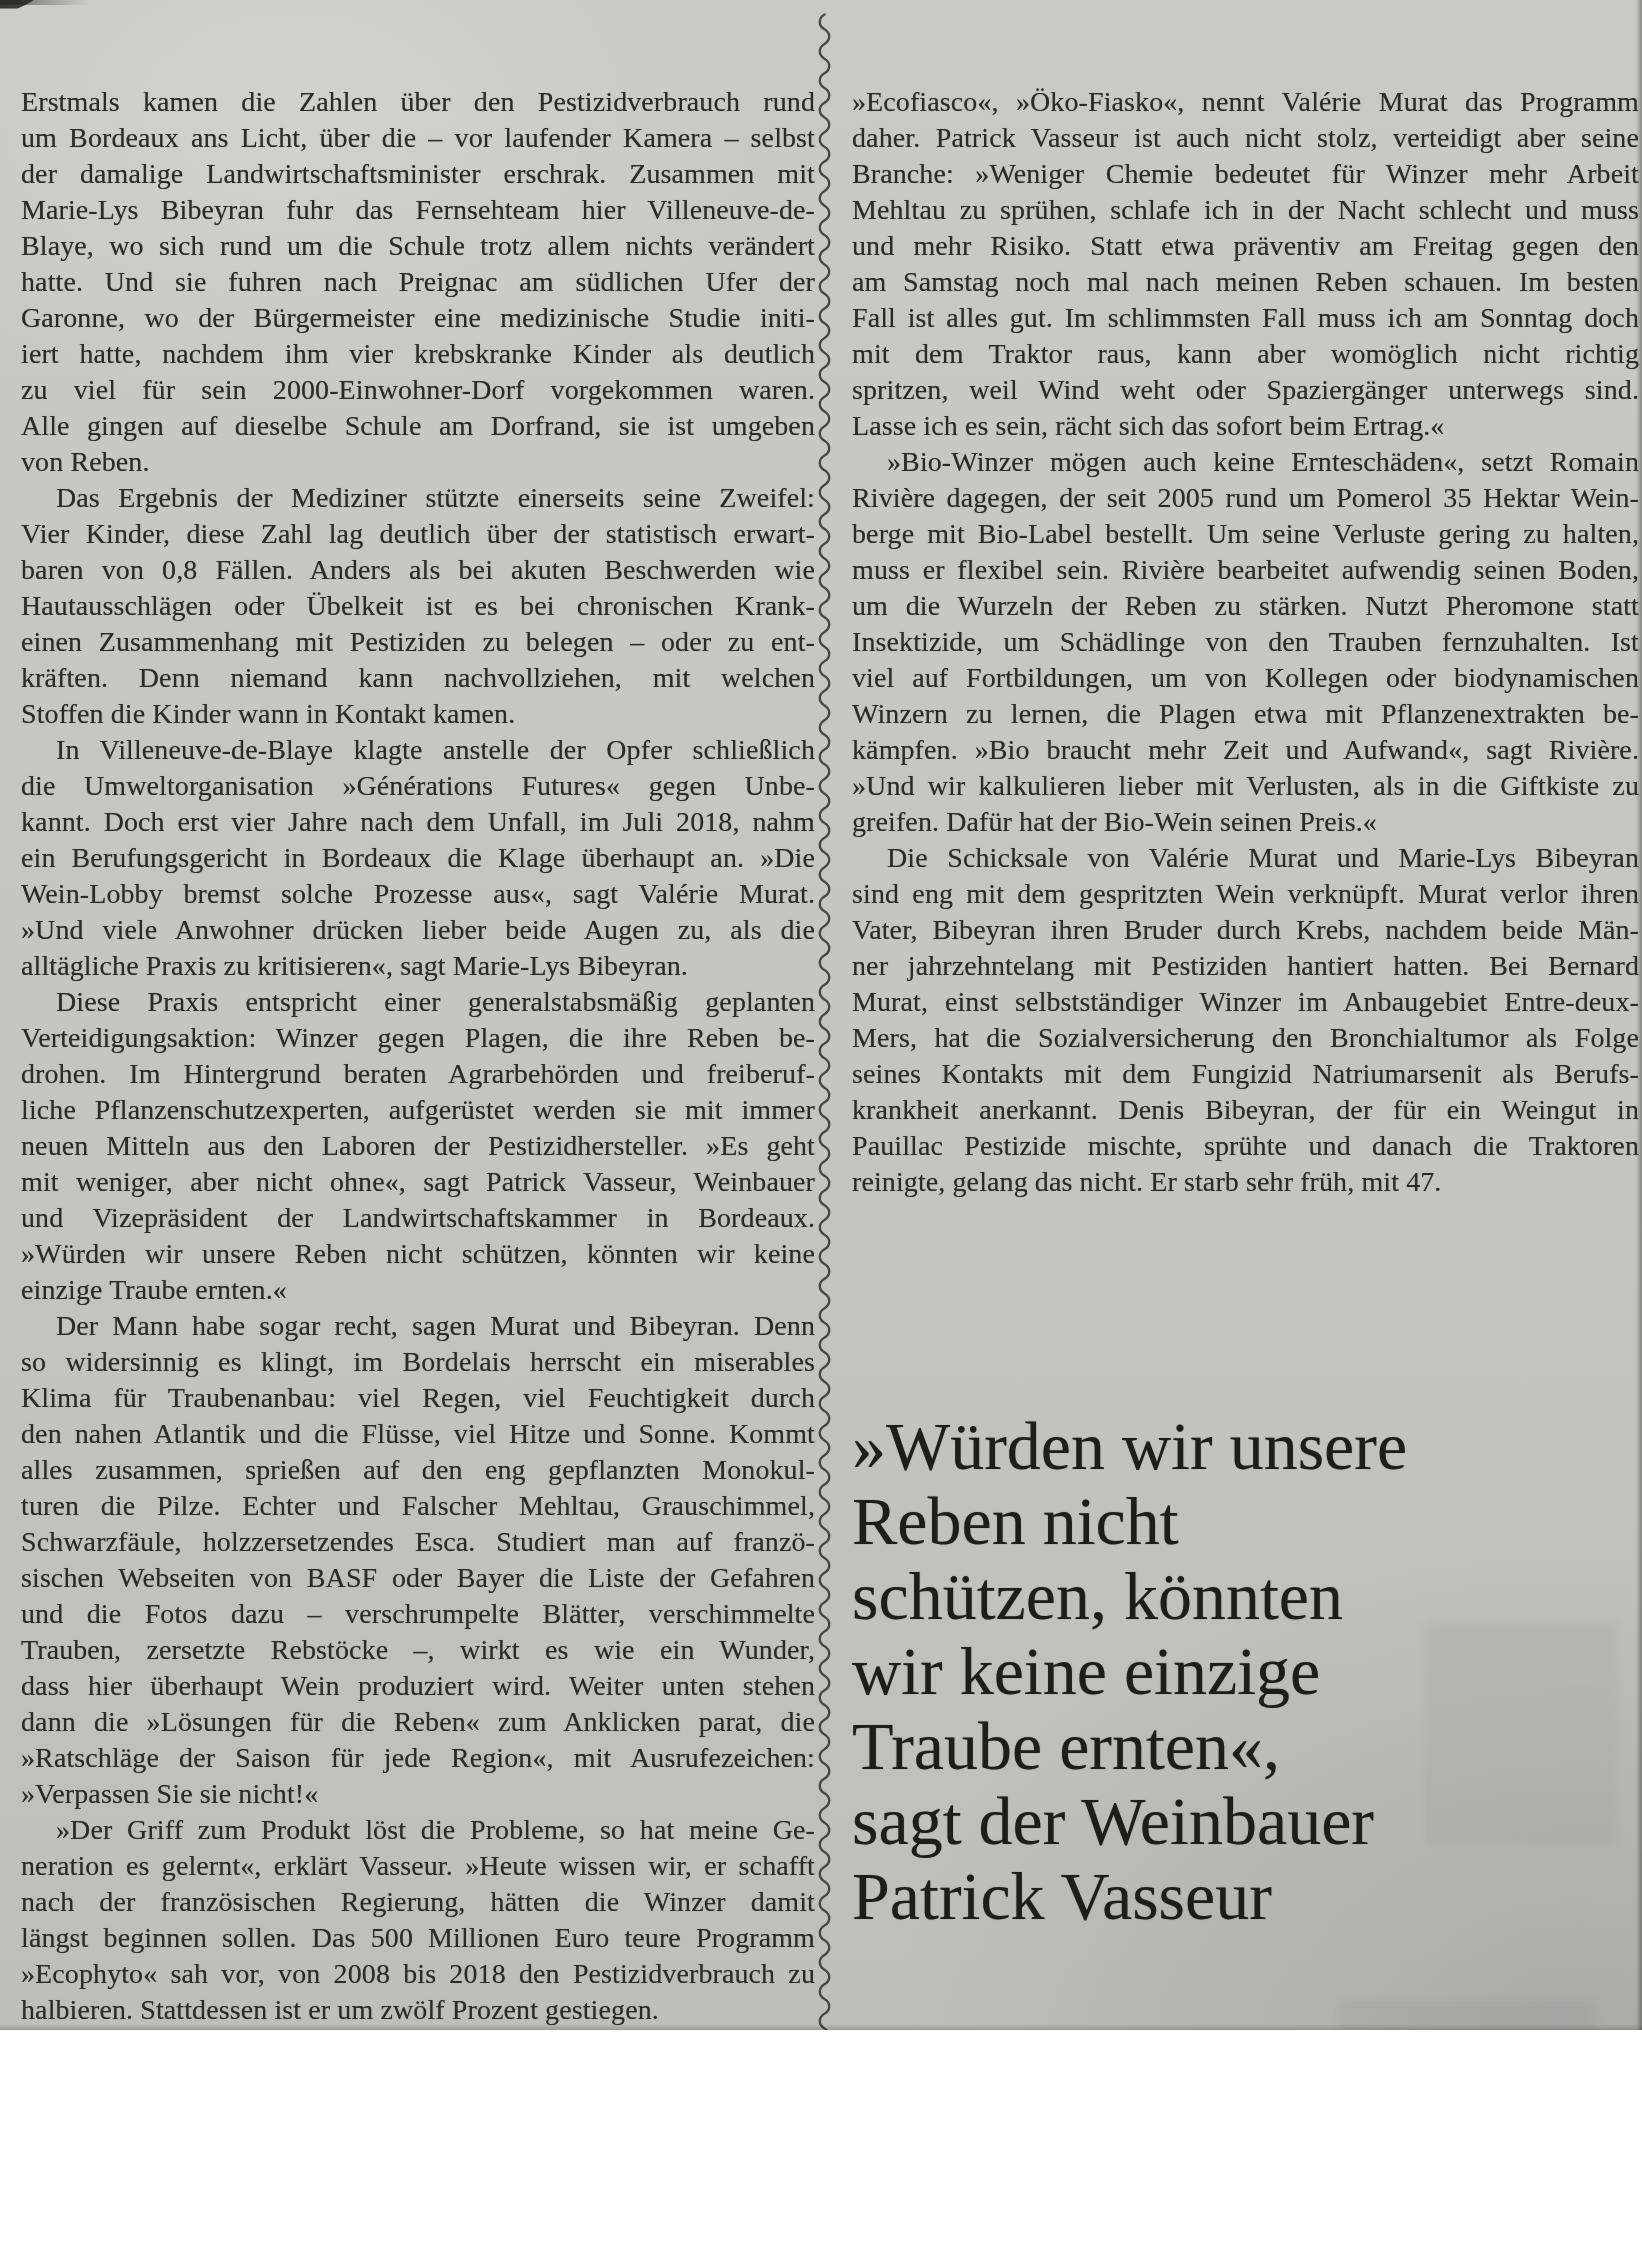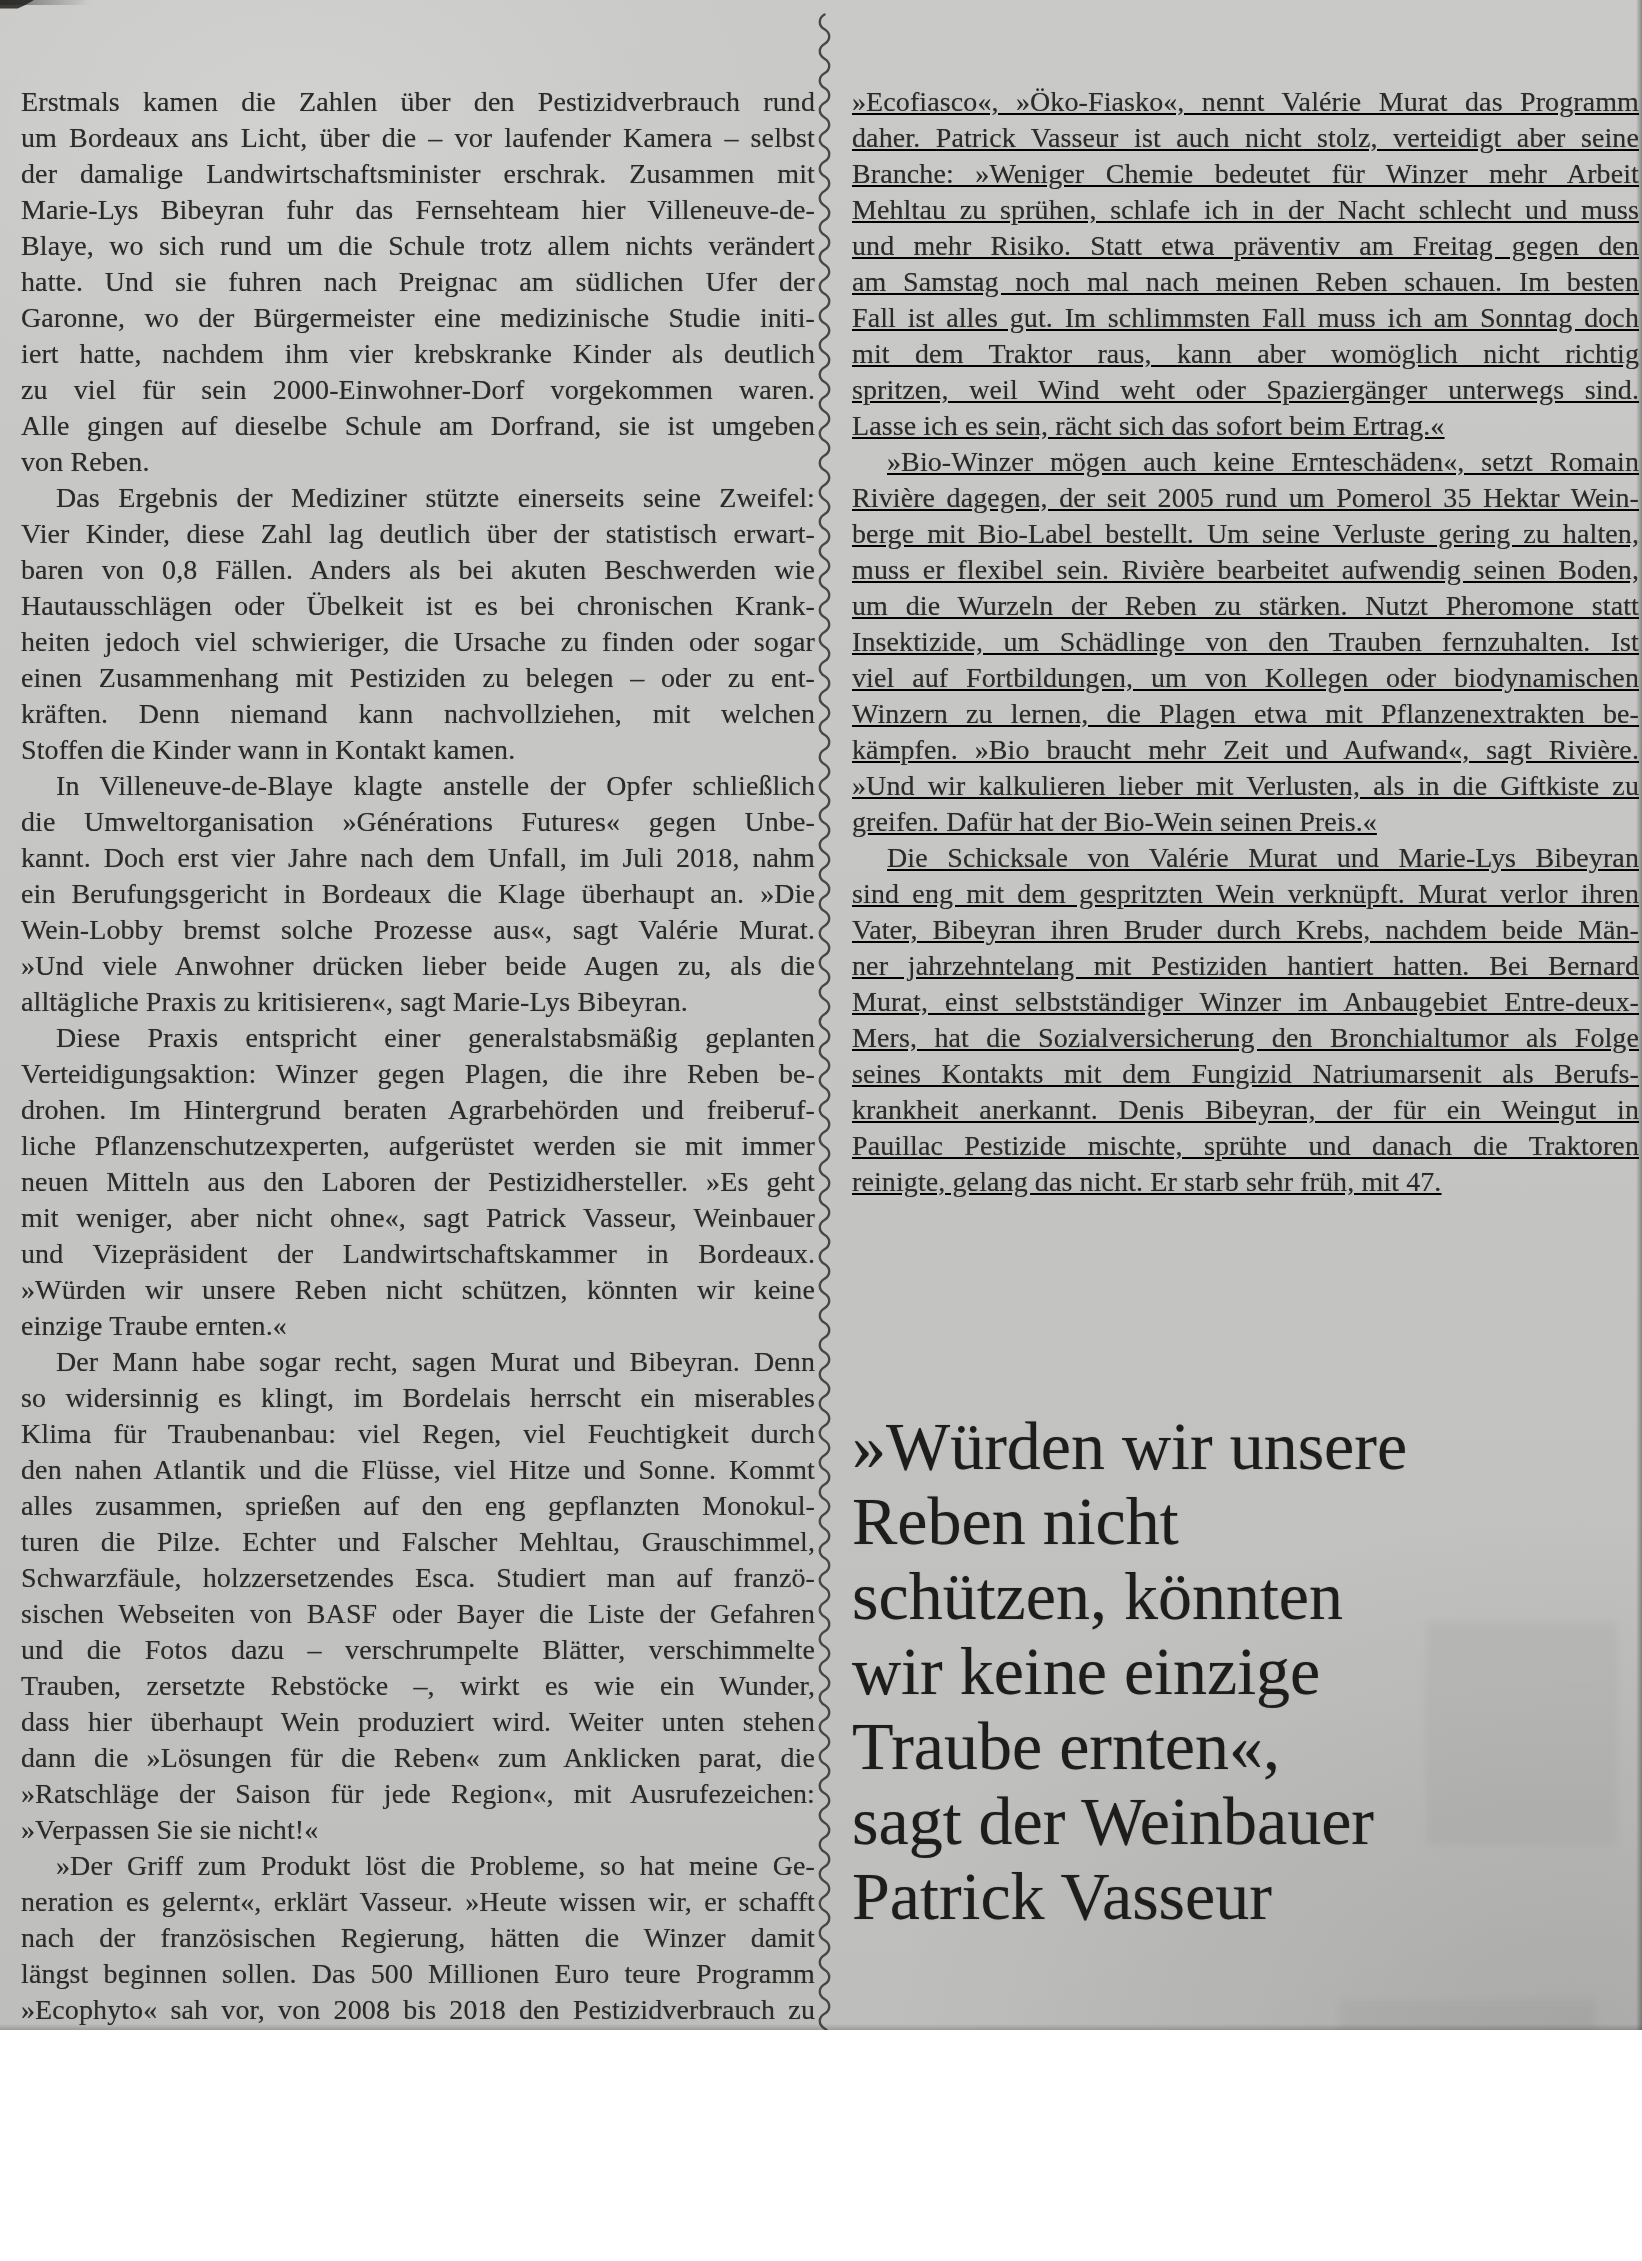--- a/index.html
+++ b/index.html
@@ -12,21 +12,21 @@
       radial-gradient(ellipse 798px 505px at 18% 6%, rgba(255,255,255,.16), transparent 60%),
       radial-gradient(ellipse 1064px 798px at 96% 100%, rgba(0,0,0,.10), transparent 65%),
       linear-gradient(180deg,#c9c9c7 0%, #c5c5c3 50%, #bebebc 100%);
     font-family:"Liberation Serif","DejaVu Serif",serif;
     --ink:#2c2b28;
     --quote-ink:#1e1d1b;
     --divider:#3a3935;
   }
   .col{position:absolute;top:84px;}
   .col-left{left:21px;width:794px;}
-  .col-right{left:852px;width:787px;text-decoration:underline;}
+  .col-right{left:852px;width:787px;}
   .para{margin:0;}
   .line{
     font-size:28px;
     line-height:36px;
     color:var(--ink);
     text-align:justify;
     text-align-last:justify;
     letter-spacing:0.1px;
     text-shadow:0 0 0.7px rgba(44,43,40,.5);
   }
@@ -101,21 +101,20 @@
         <div class="line">iert hatte, nachdem ihm vier krebskranke Kinder als deutlich</div>
         <div class="line">zu viel für sein 2000-Einwohner-Dorf vorgekommen waren.</div>
         <div class="line">Alle gingen auf dieselbe Schule am Dorfrand, sie ist umgeben</div>
         <div class="line last">von Reben.</div>
       </div>
       <div class="para">
         <div class="line indent">Das Ergebnis der Mediziner stützte einerseits seine Zweifel:</div>
         <div class="line">Vier Kinder, diese Zahl lag deutlich über der statistisch erwart-</div>
         <div class="line">baren von 0,8 Fällen. Anders als bei akuten Beschwerden wie</div>
         <div class="line">Hautausschlägen oder Übelkeit ist es bei chronischen Krank-</div>
-        <div class="line">heiten jedoch viel schwieriger, die Ursache zu finden oder sogar</div>
         <div class="line">einen Zusammenhang mit Pestiziden zu belegen – oder zu ent-</div>
         <div class="line">kräften. Denn niemand kann nachvollziehen, mit welchen</div>
         <div class="line last">Stoffen die Kinder wann in Kontakt kamen.</div>
       </div>
       <div class="para">
         <div class="line indent">In Villeneuve-de-Blaye klagte anstelle der Opfer schließlich</div>
         <div class="line">die Umweltorganisation »Générations Futures« gegen Unbe-</div>
         <div class="line">kannt. Doch erst vier Jahre nach dem Unfall, im Juli 2018, nahm</div>
         <div class="line">ein Berufungsgericht in Bordeaux die Klage überhaupt an. »Die</div>
         <div class="line">Wein-Lobby bremst solche Prozesse aus«, sagt Valérie Murat.</div>

